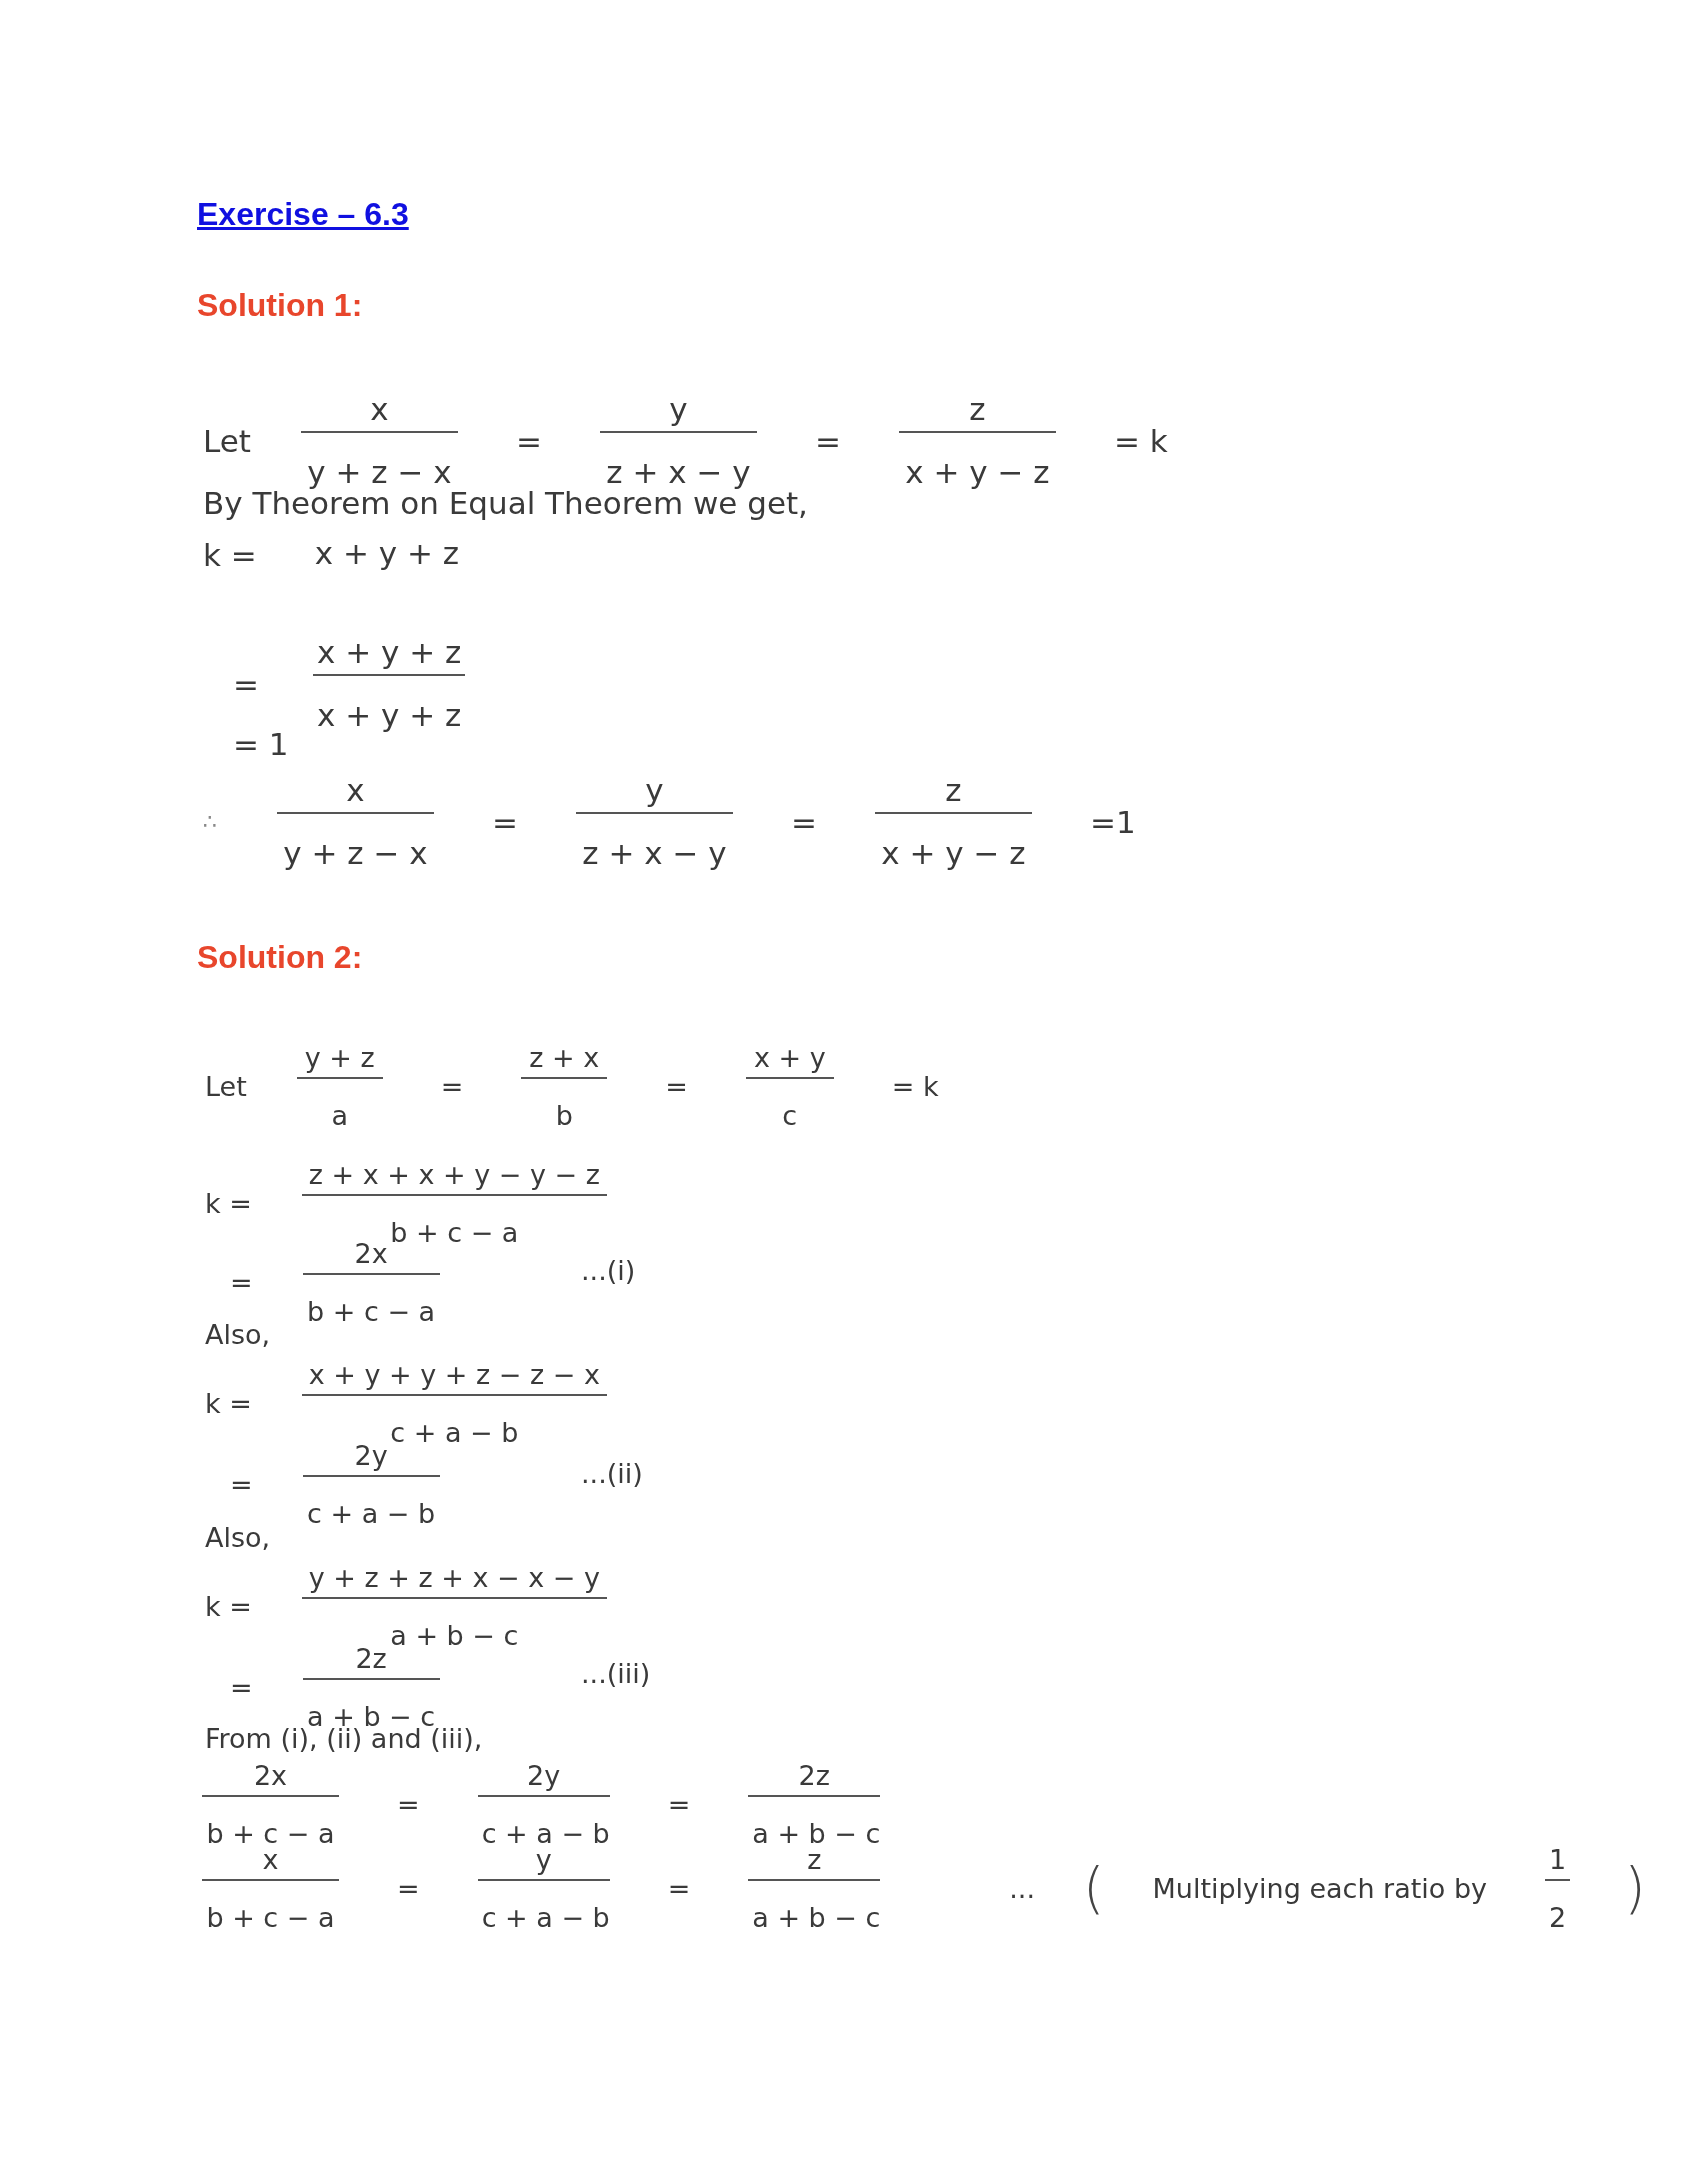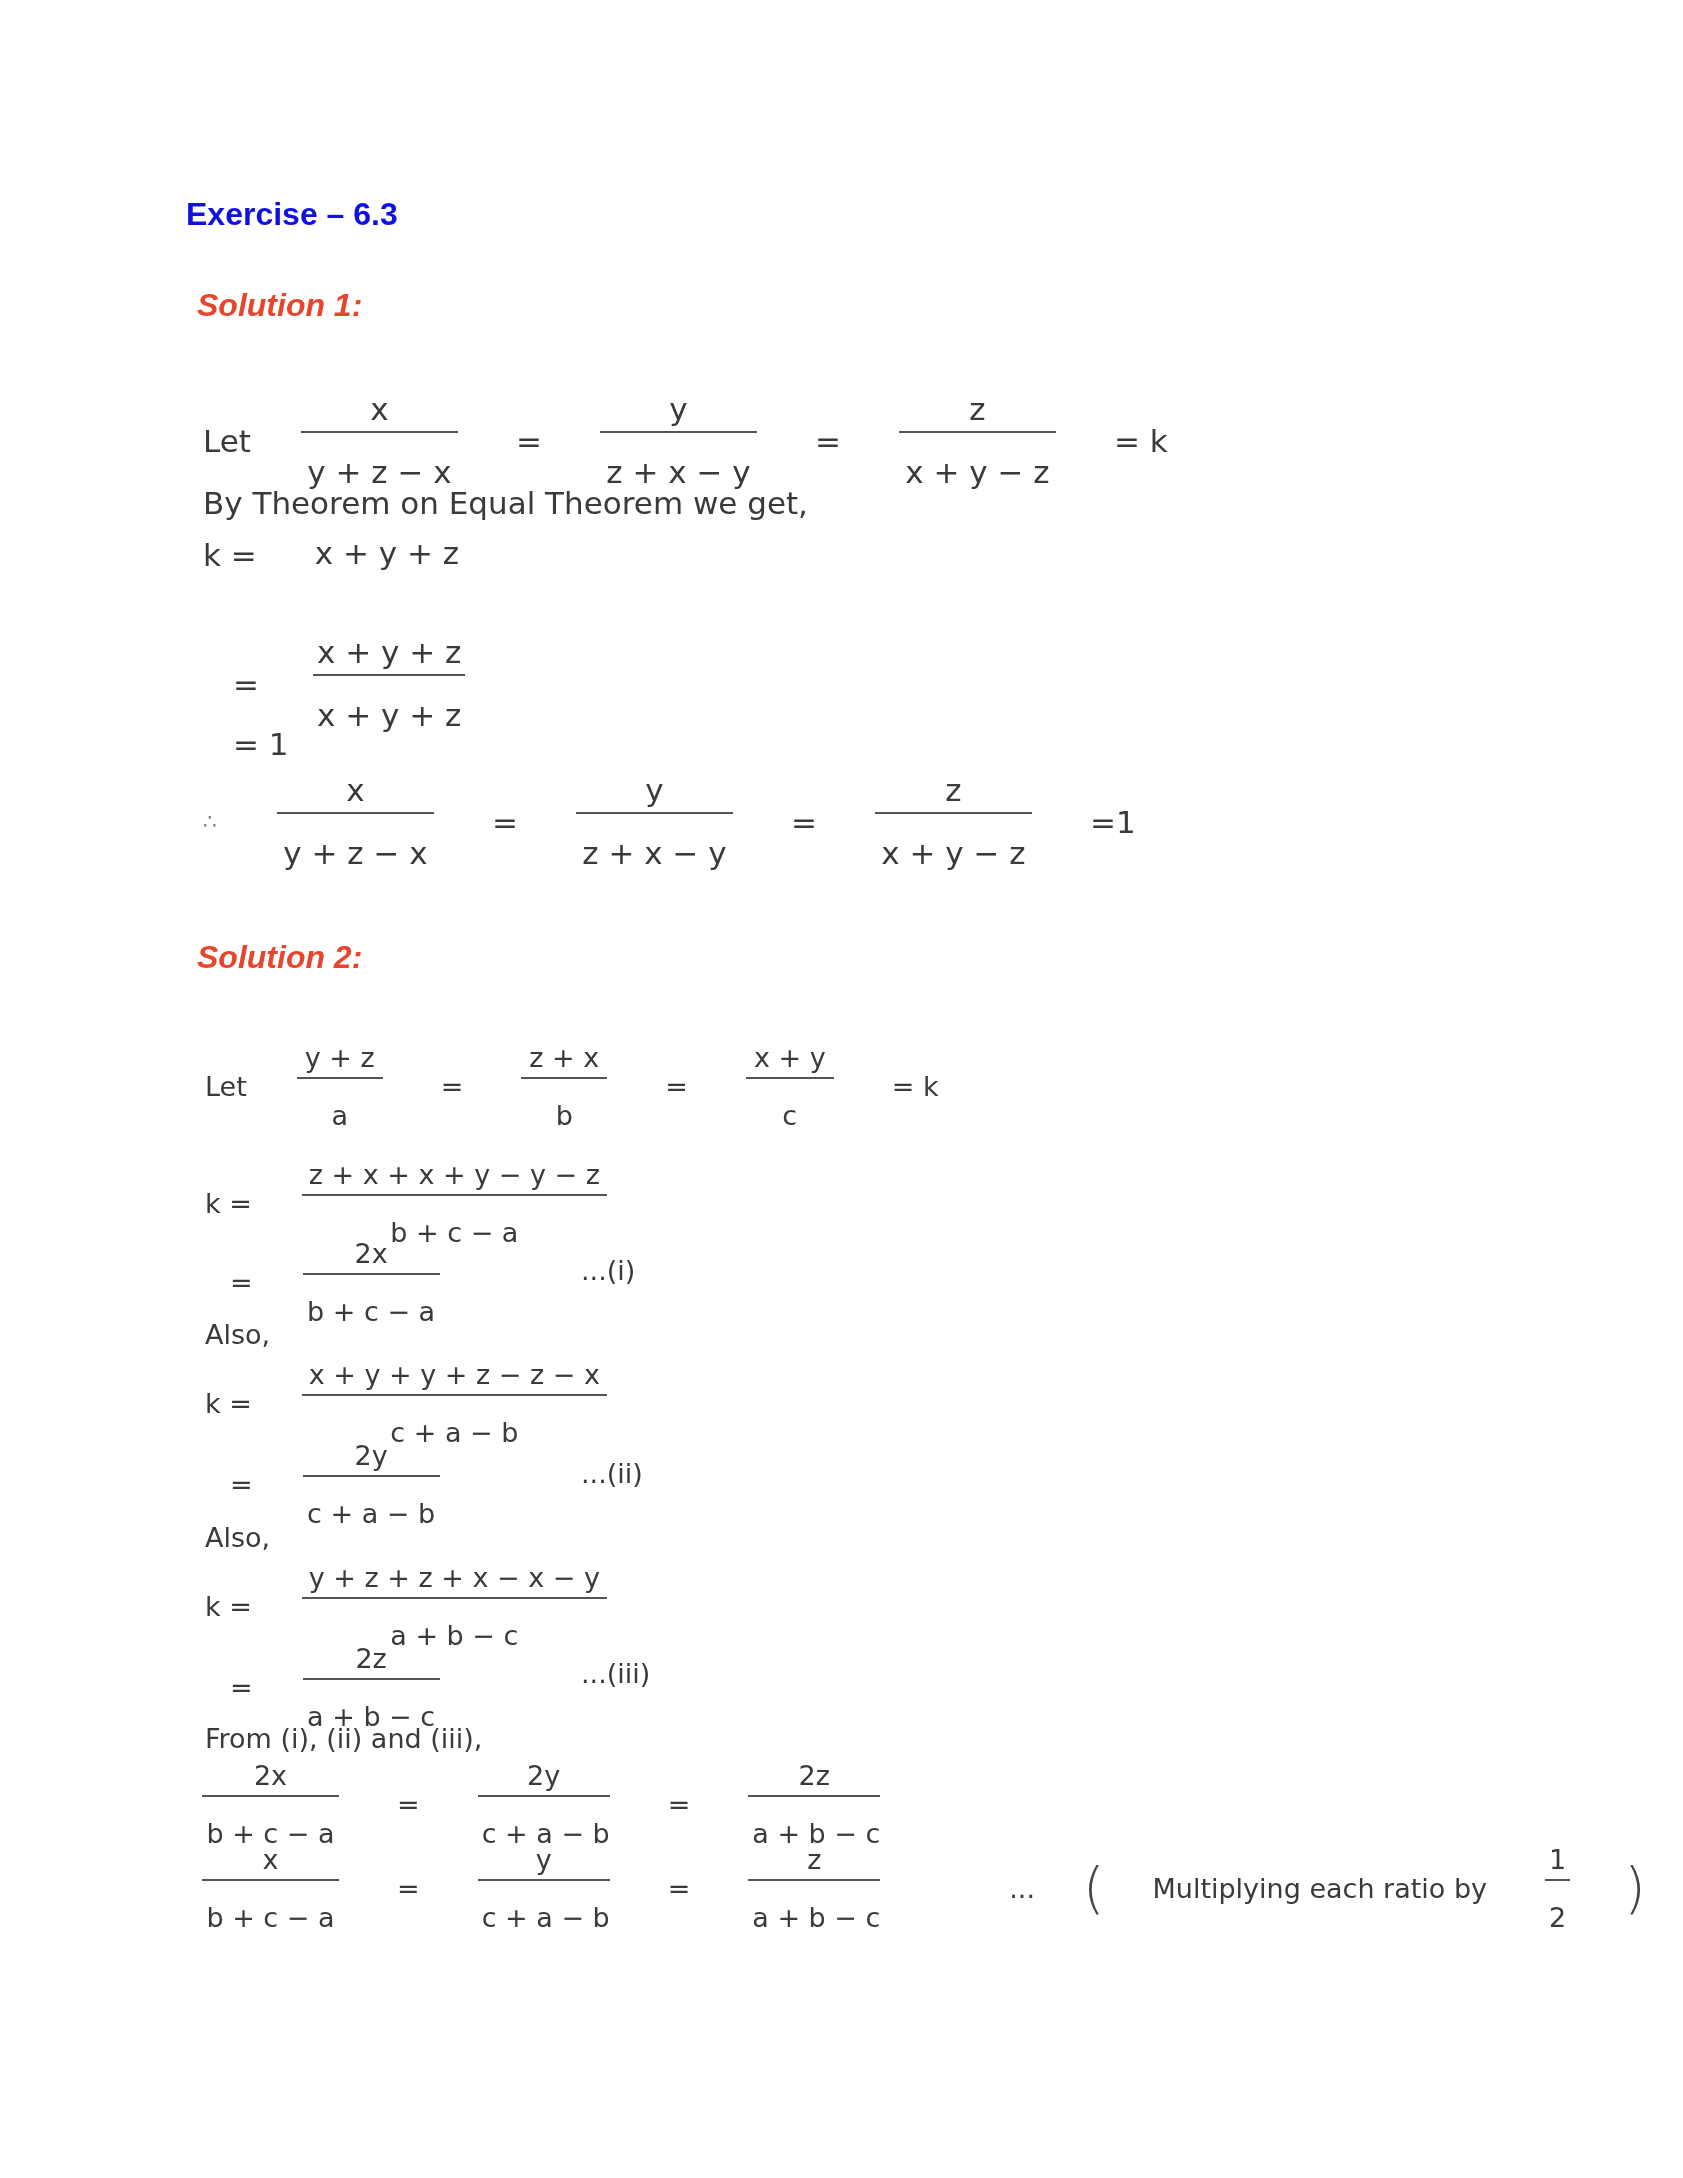--- a/index.html
+++ b/index.html
@@ -1,36 +1,36 @@
 <!DOCTYPE html>
 <html><head>
 <meta charset="utf-8">
 <style>
   html, body { margin: 0; padding: 0; background: #ffffff; }
   body { width: 1683px; height: 2178px; position: relative; overflow: hidden;
          font-family: "DejaVu Sans", sans-serif; color: #333; }
   .heading { position: absolute; font-family: "Liberation Sans", sans-serif; font-weight: bold; font-size: 32px; }
   .h-blue { color: #1010e0; }
-  .h-red { color: #e8462c; font-style: italic; }
+  .h-red { color: #e8462c; }
   .math { position: absolute; color: #3a3a3a; font-size: 31px; }
   .line { position: absolute; left: 0; white-space: nowrap; display: flex; align-items: center; gap: 48px; }
   .frac { display: inline-flex; flex-direction: column; align-items: center; margin: 0 6px; }
   .frac .num { padding: 0 4px 4px; text-align: center; }
   .frac .den { padding: 21px 4px 0; text-align: center; border-top: 2px solid #555; }
   .op { margin: 0 8px; }
   .txt { white-space: nowrap; }
   .tag { position: absolute; }
   .small { font-size: 27px; }
   .paren { font-size: 55px; font-weight: 200; line-height: 1; color: #444; }
   .therefore { font-size: 22px; margin-right: 10px; color: #888; }
 </style>
 </head>
 <body>
 
-<div class="heading h-blue" style="left:186px; top:196px;">Exercise – 6.3</div>
+<div class="heading h-blue" style="left:197px; top:196px;text-decoration:underline;">Exercise – 6.3</div>
 
 <div class="heading h-red" style="left:197px; top:287px;">Solution 1:</div>
 
 <div class="math" style="left:203px; top:391px; width:752px; height:495px;">
   <div class="line" style="top:0;">
     <span class="txt">Let</span>
     <span class="frac" style="width:149px;">
         <span class="num">x</span>
         <span class="den" style="width:100%;">y + z − x</span>
       </span>

